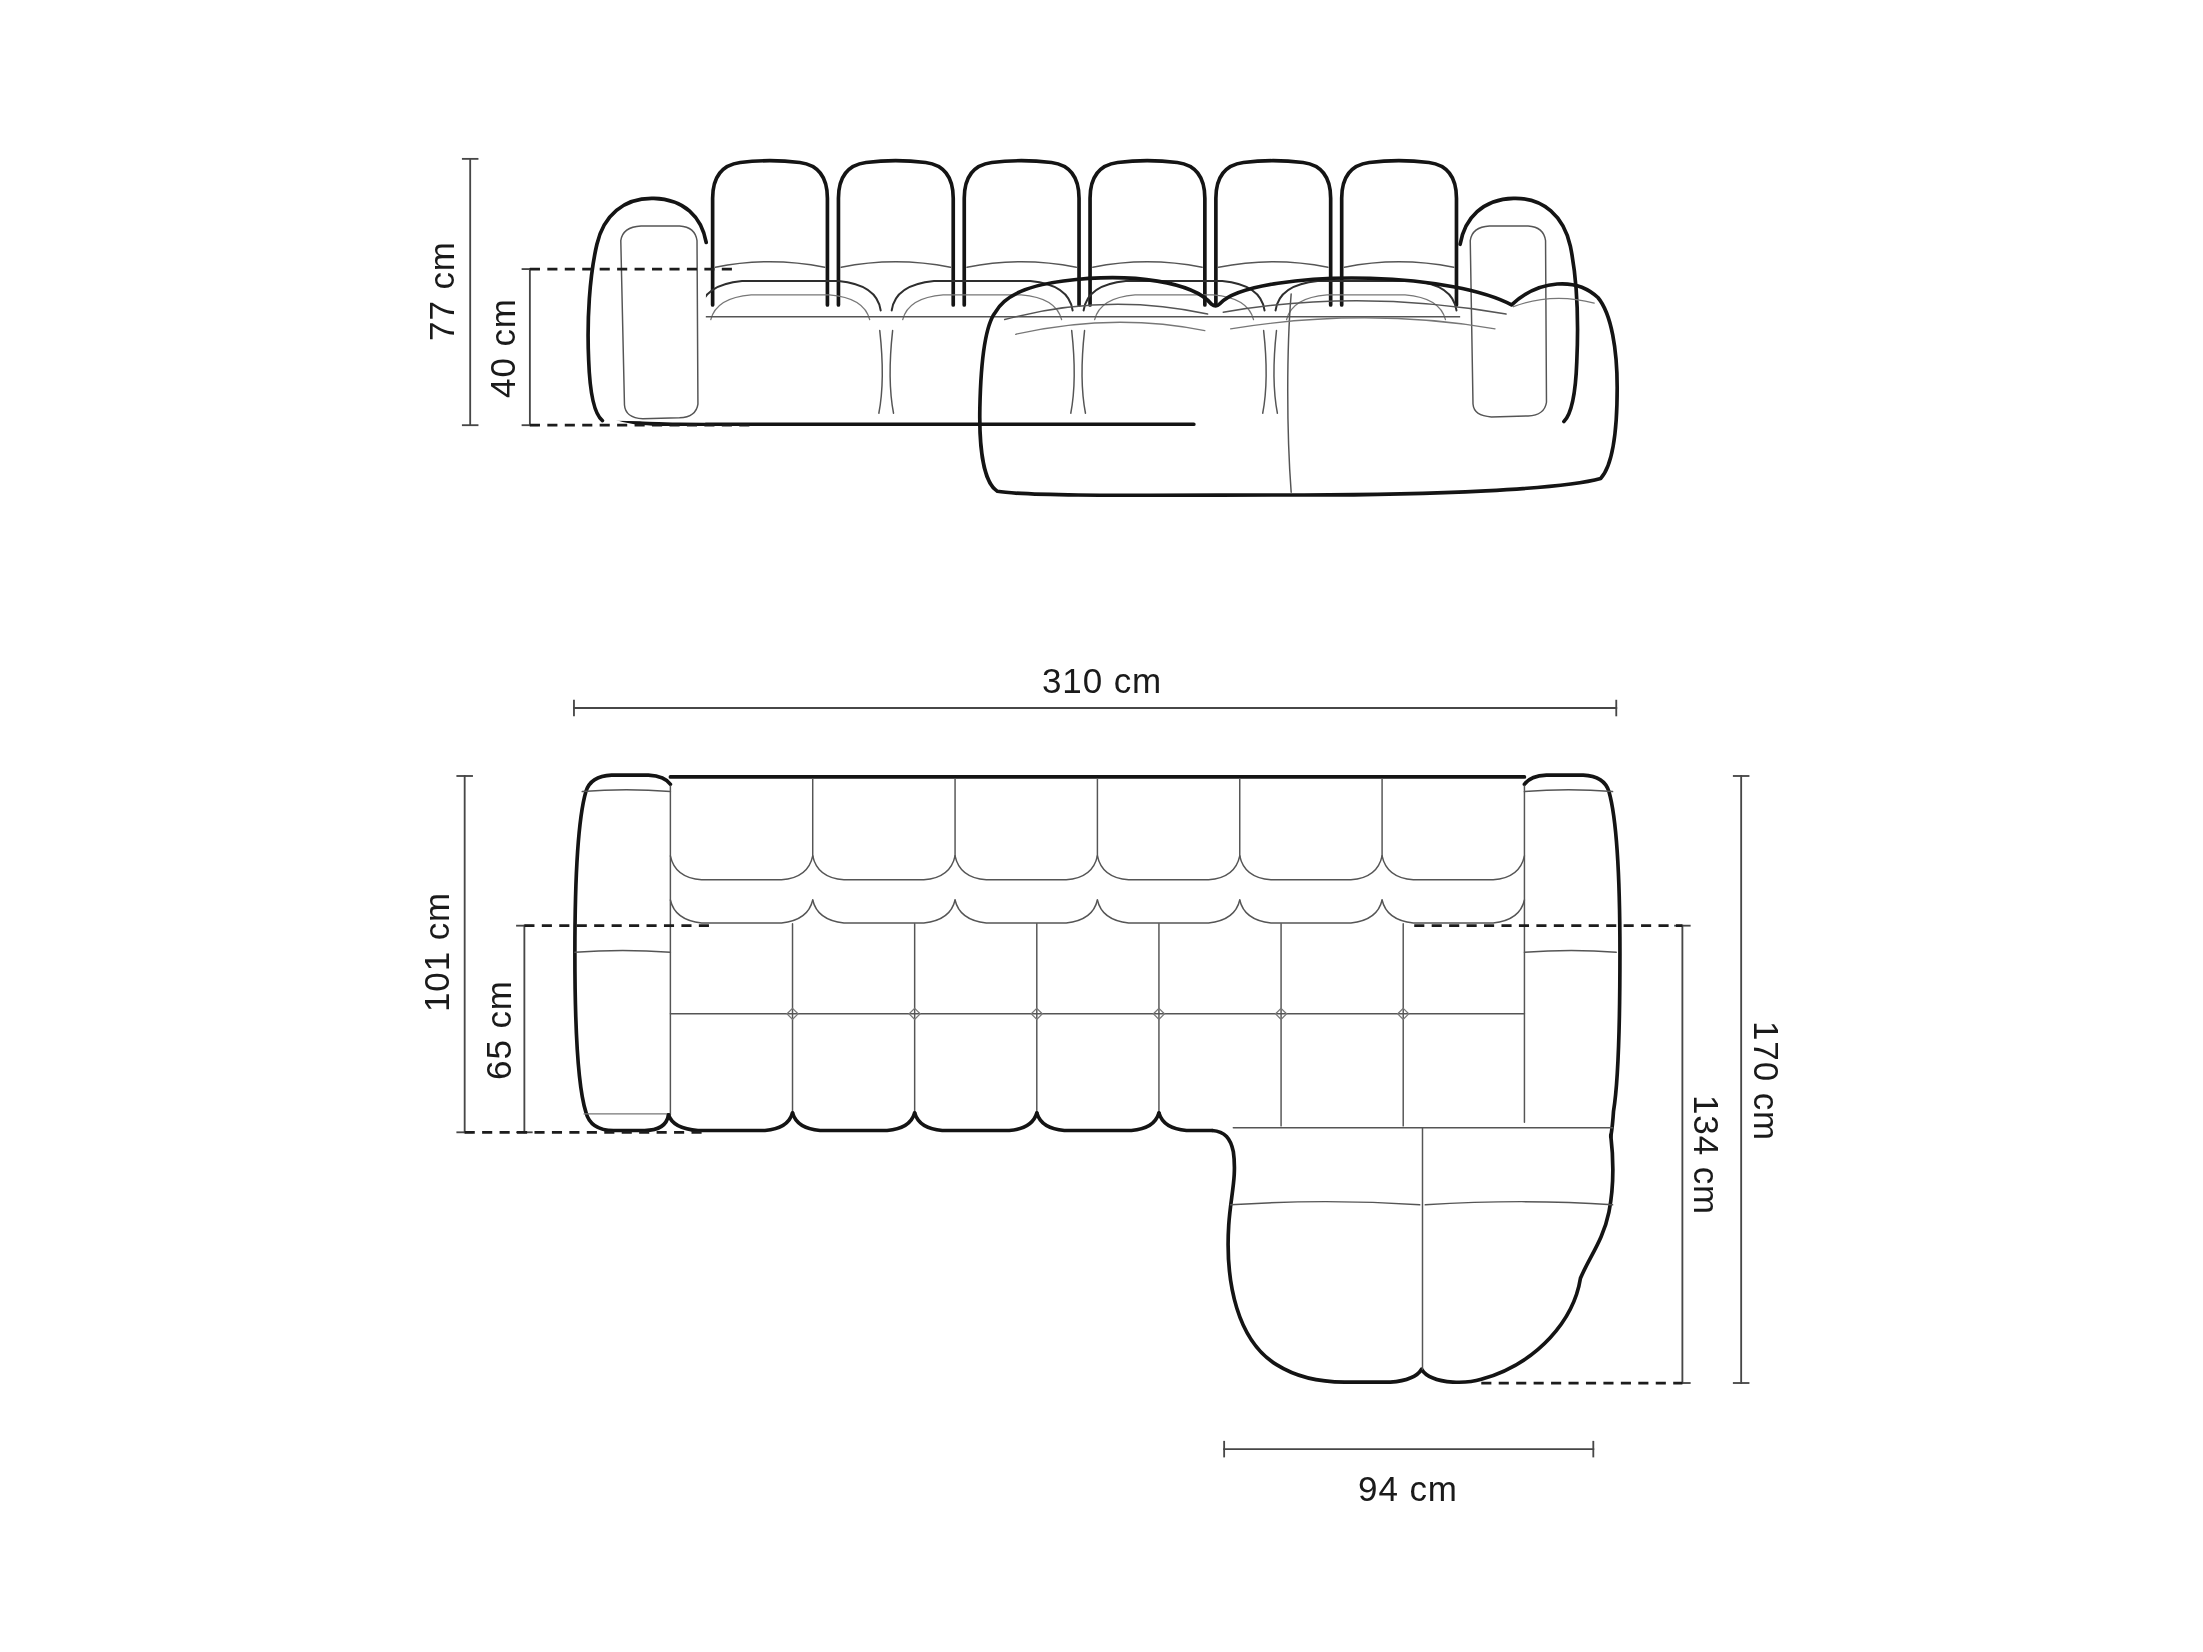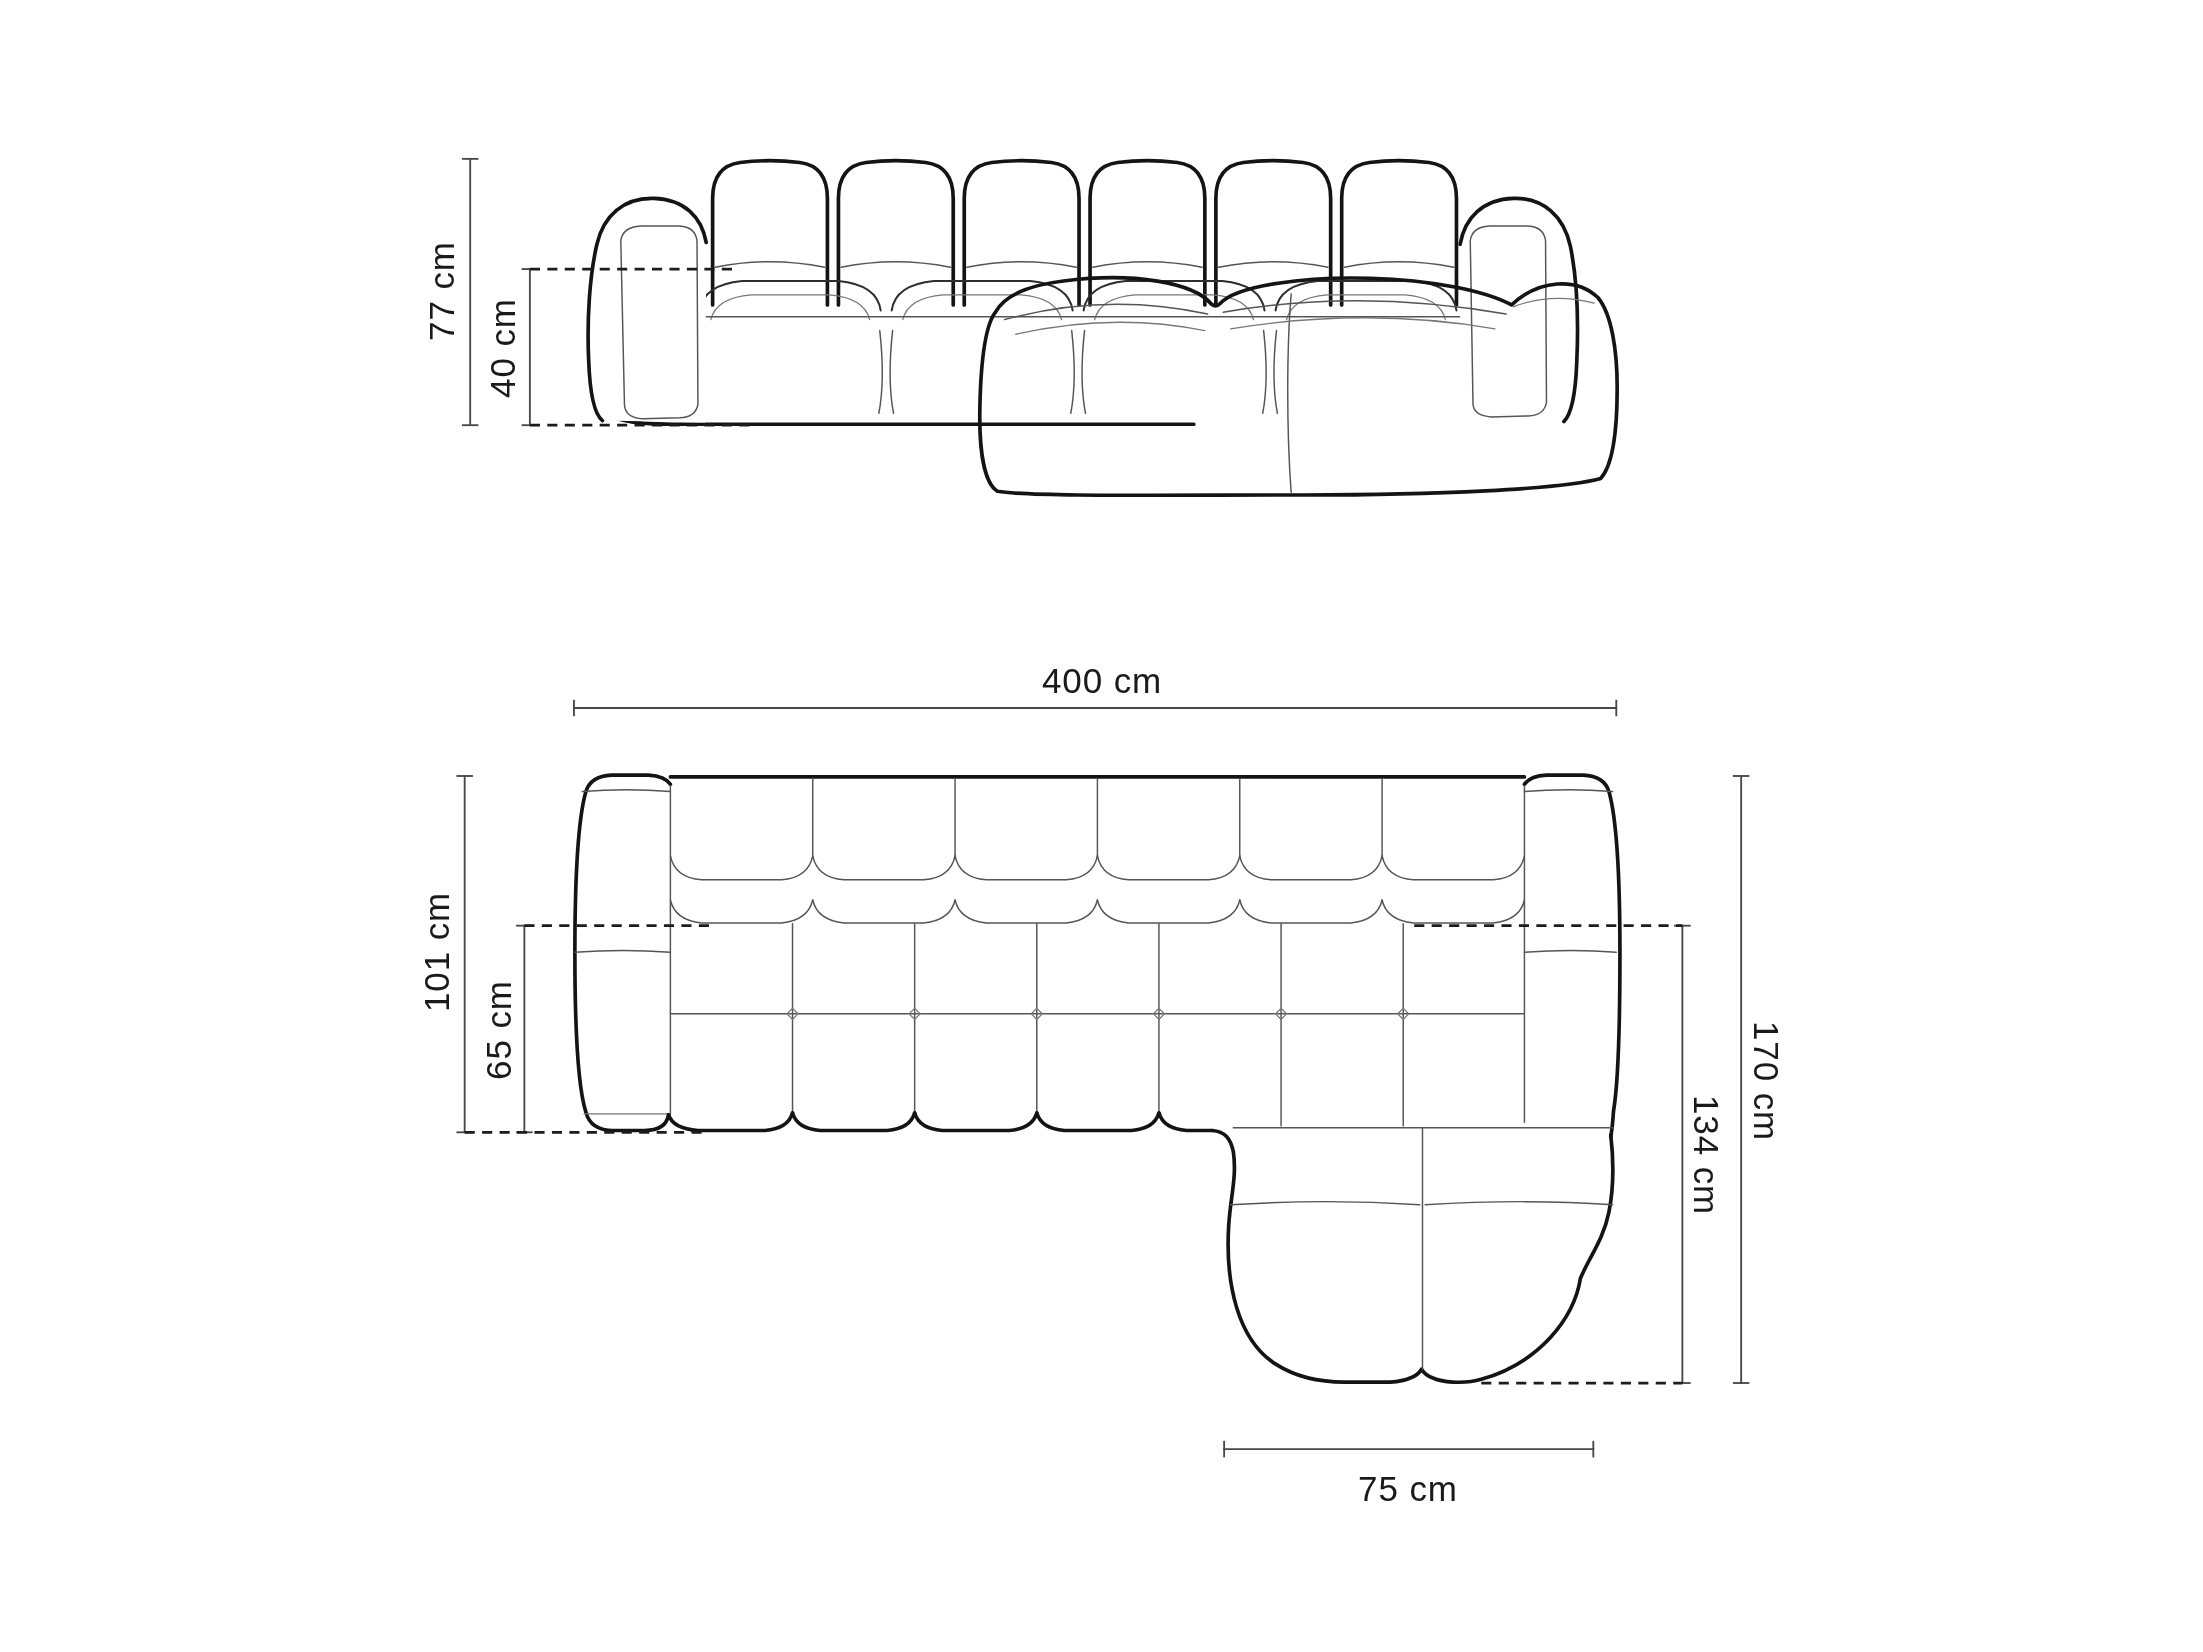--- a/index.html
+++ b/index.html
@@ -227,26 +227,26 @@
       <path class="dash-line" d="M 506,1233 L 772,1233"></path>
       <path class="dash-line" d="M 1540,1008 L 1832,1008"></path>
       <path class="dash-line" d="M 1613,1506 L 1832,1506"></path>
     </g>
   </svg>
 
   <div class="dim-label rot-ccw" style="left:441px;top:291px;">77 cm</div>
 
   <div class="dim-label rot-ccw" style="left:502px;top:348px;">40 cm</div>
 
-  <div class="dim-label" style="left:1102px;top:680px;">400 cm</div>
+  <div class="dim-label" style="left:1102px;top:680px;">310 cm</div>
 
   <div class="dim-label rot-ccw" style="left:436px;top:952px;">101 cm</div>
 
   <div class="dim-label rot-ccw" style="left:498px;top:1030px;">65 cm</div>
 
   <div class="dim-label rot-cw" style="left:1766px;top:1081px;">170 cm</div>
 
   <div class="dim-label rot-cw" style="left:1706px;top:1155px;">134 cm</div>
 
-  <div class="dim-label" style="left:1408px;top:1488px;">75 cm</div>
+  <div class="dim-label" style="left:1408px;top:1488px;">94 cm</div>
 
 </div>
 
 
 </body></html>

